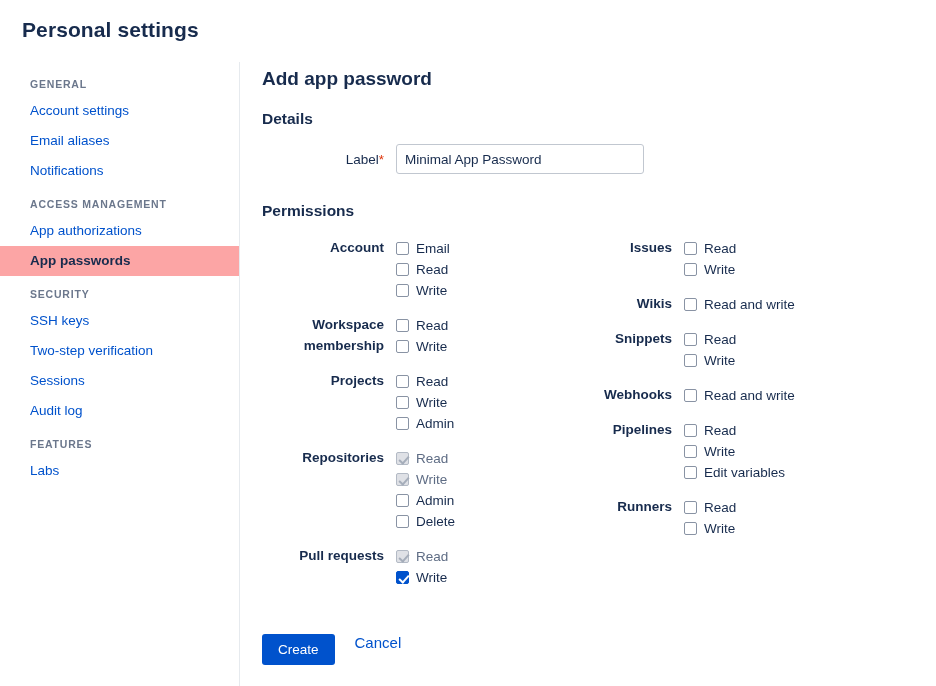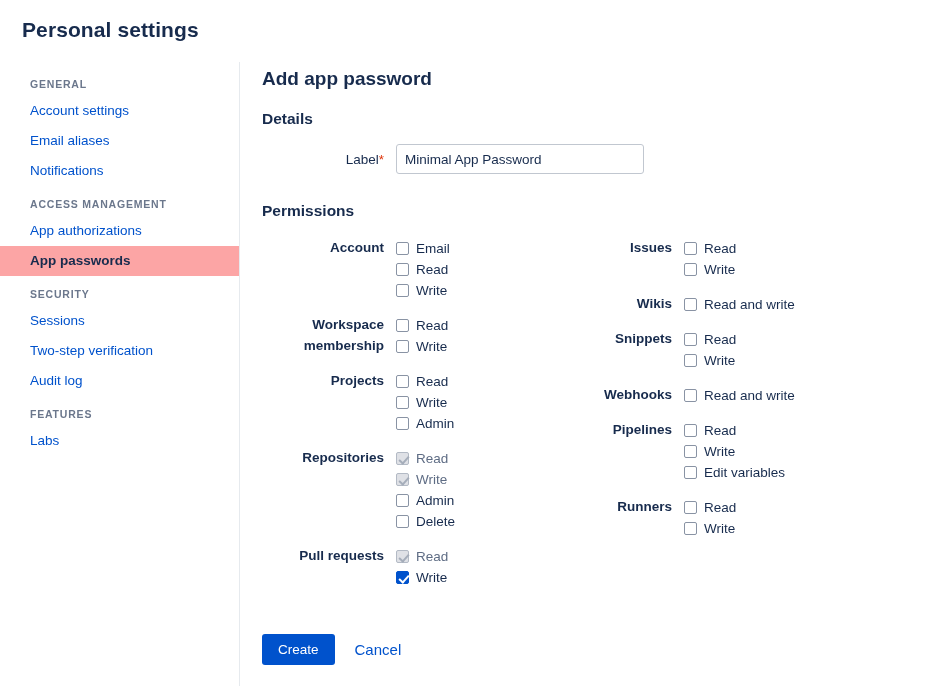--- a/index.html
+++ b/index.html
@@ -156,21 +156,20 @@
     border-color: #a5adba;
   }
   .cb.disabled.checked {
     background: #dfe1e6;
     border-color: #b3bac5;
   }
   .perm-item.dim { color: #5e6c84; }
   
   .actions {
     display: flex;
-    align-items: center;
     margin-top: 34px;
     padding-left: 0px;
   }
   .btn-primary {
     background: #0052cc;
     color: #fff;
     border: none;
     border-radius: 3px;
     font-size: 13.5px;
     font-family: "Liberation Sans", sans-serif;
@@ -193,22 +192,23 @@
 
   <div class="sidebar" id="sidebar">
       <div class="sidebar-group-title">GENERAL</div>
       <div class="sidebar-item">Account settings</div>
       <div class="sidebar-item">Email aliases</div>
       <div class="sidebar-item">Notifications</div>
       <div class="sidebar-group-title">ACCESS MANAGEMENT</div>
       <div class="sidebar-item">App authorizations</div>
       <div class="sidebar-item active">App passwords</div>
       <div class="sidebar-group-title">SECURITY</div>
+      <div class="sidebar-item">SSH keys</div>
+      <div class="sidebar-item">Two-step verification</div>
       <div class="sidebar-item">Sessions</div>
-      <div class="sidebar-item">Two-step verification</div>
       <div class="sidebar-item">Audit log</div>
       <div class="sidebar-group-title">FEATURES</div>
       <div class="sidebar-item">Labs</div>
     </div>
 
   <div class="main">
     <div class="main-title">Add app password</div>
 
     <div class="section-title">Details</div>
 

